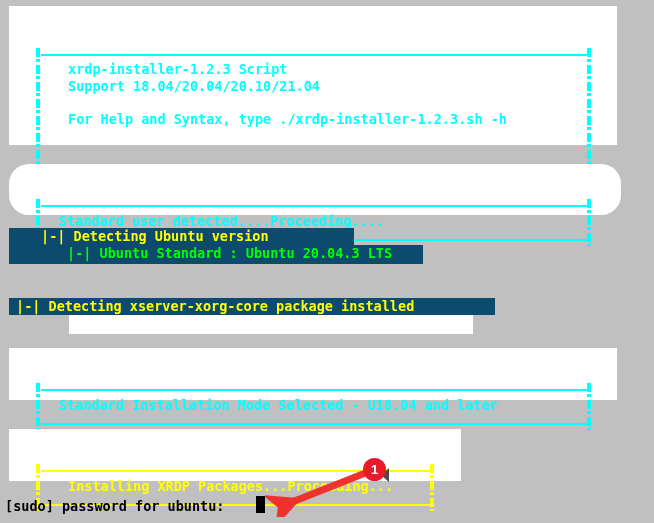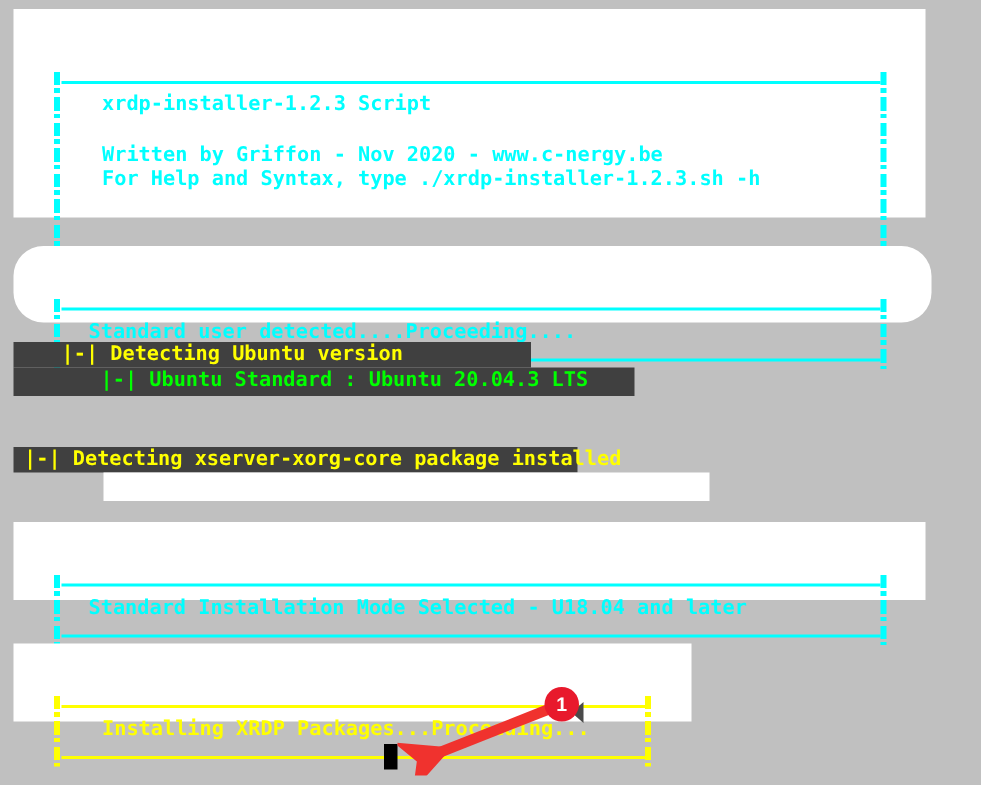--- a/index.html
+++ b/index.html
@@ -78,21 +78,21 @@
     white-space: pre;
     font-weight: bold;
     font-size: 13.5px;
     line-height: 17px;
     font-family: "DejaVu Sans Mono", "Liberation Mono", monospace;
   }
 
   
   .strip {
     position: absolute;
-    background: #404040;
+    background: #0c4a6e;
     white-space: pre;
     font-weight: bold;
     font-size: 13.5px;
     line-height: 17px;
     font-family: "DejaVu Sans Mono", "Liberation Mono", monospace;
     padding: 0;
   }
 
   
   #sudo-line {
@@ -175,21 +175,21 @@
     <div class="inner">
       
       <div class="bar-h" style="left:32px; top:14px; width:546px;"></div>
       
       <div class="bar-h" style="left:32px; top:125px; width:546px;"></div>
       
       <div class="bang-col" style="left:27px; top:8px; height:128px;"></div>
       <div class="bang-col" style="left:578px; top:8px; height:128px;"></div>
 
       <div class="btext cyan" style="left:59px; top:21px;">xrdp-installer-1.2.3 Script</div>
-      <div class="btext cyan" style="left:59px; top:55px;">Written by Griffon - Nov 2020 - www.c-nergy.be</div>
+      <div class="btext cyan" style="left:59px; top:38px;">Support 18.04/20.04/20.10/21.04</div>
       <div class="btext cyan" style="left:59px; top:71px;">For Help and Syntax, type ./xrdp-installer-1.2.3.sh -h</div>
     </div>
   </div>
 
   <div class="block" style="left:9px; top:164px; width:612px; height:51px;border-radius:20px;">
     <div class="inner" style="position:relative;width:100%;height:100%;">
       <div class="bar-h" style="left:32px; top:7px; width:546px;"></div>
       <div class="bar-h" style="left:32px; top:41px; width:546px;"></div>
       <div class="bang-col" style="left:27px; top:1px; height:47px;"></div>
       <div class="bang-col" style="left:578px; top:1px; height:47px;"></div>
@@ -197,21 +197,21 @@
     </div>
   </div>
 
   <div class="strip" style="left:9px; top:228px; width:345px; height:17px;">
     <span class="yellow" style="position:absolute; left:32px; top:0px;">|-| Detecting Ubuntu version</span>
   </div>
   <div class="strip" style="left:9px; top:245px; width:414px; height:19px;">
     <span class="green" style="position:absolute; left:58px; top:0px;">|-| Ubuntu Standard : Ubuntu 20.04.3 LTS</span>
   </div>
 
-  <div class="strip" style="left:9px; top:298px; width:376px; height:17px;">
+  <div class="strip" style="left:9px; top:298px; width:486px; height:17px;">
     <span class="yellow" style="position:absolute; left:7px; top:0px;">|-| Detecting xserver-xorg-core package installed</span>
   </div>
   <div class="strip" style="left:9px; top:315px; width:464px; height:19px; background:transparent;">
     <span style="position:absolute;left:60px;top:0;width:404px;height:19px;background:#ffffff;"></span>
   </div>
 
   <div class="block" style="left:9px; top:348px; width:608px; height:52px;">
     <div class="inner" style="position:relative;width:100%;height:100%;">
       <div class="bar-h" style="left:32px; top:7px; width:546px;"></div>
       <div class="bar-h" style="left:32px; top:41px; width:546px;"></div>
@@ -224,20 +224,21 @@
   <div class="block" style="left:9px; top:429px; width:452px; height:52px;">
     <div class="inner" style="position:relative;width:100%;height:100%;">
       <div class="bar-h" style="left:32px; top:7px; width:389px; background:#ffff00;"></div>
       <div class="bar-h" style="left:32px; top:41px; width:389px; background:#ffff00;"></div>
       <div class="bang-col y" style="left:27px; top:1px; height:47px;"></div>
       <div class="bang-col y" style="left:421px; top:1px; height:47px;"></div>
       <div class="btext yellow" style="left:59px; top:15px;">Installing XRDP Packages...Proceeding...</div>
     </div>
   </div>
 
+  <div id="sudo-line">[sudo] password for ubuntu: </div>
   <div id="cursor-block"></div>
 
   <svg id="arrow-svg" viewBox="0 0 115 55" xmlns="http://www.w3.org/2000/svg">
     <defs>
       <marker id="ahead" markerWidth="5" markerHeight="5" refX="2.2" refY="2.5" orient="auto" markerUnits="strokeWidth">
         <path d="M5,0 L0,2.5 L5,5 L3.6,2.5 Z" fill="#f0322e"></path>
       </marker>
     </defs>
     <path d="M108,8 L22,42" stroke="#f0322e" stroke-width="7" fill="none" marker-end="url(#ahead)"></path>
   </svg>

